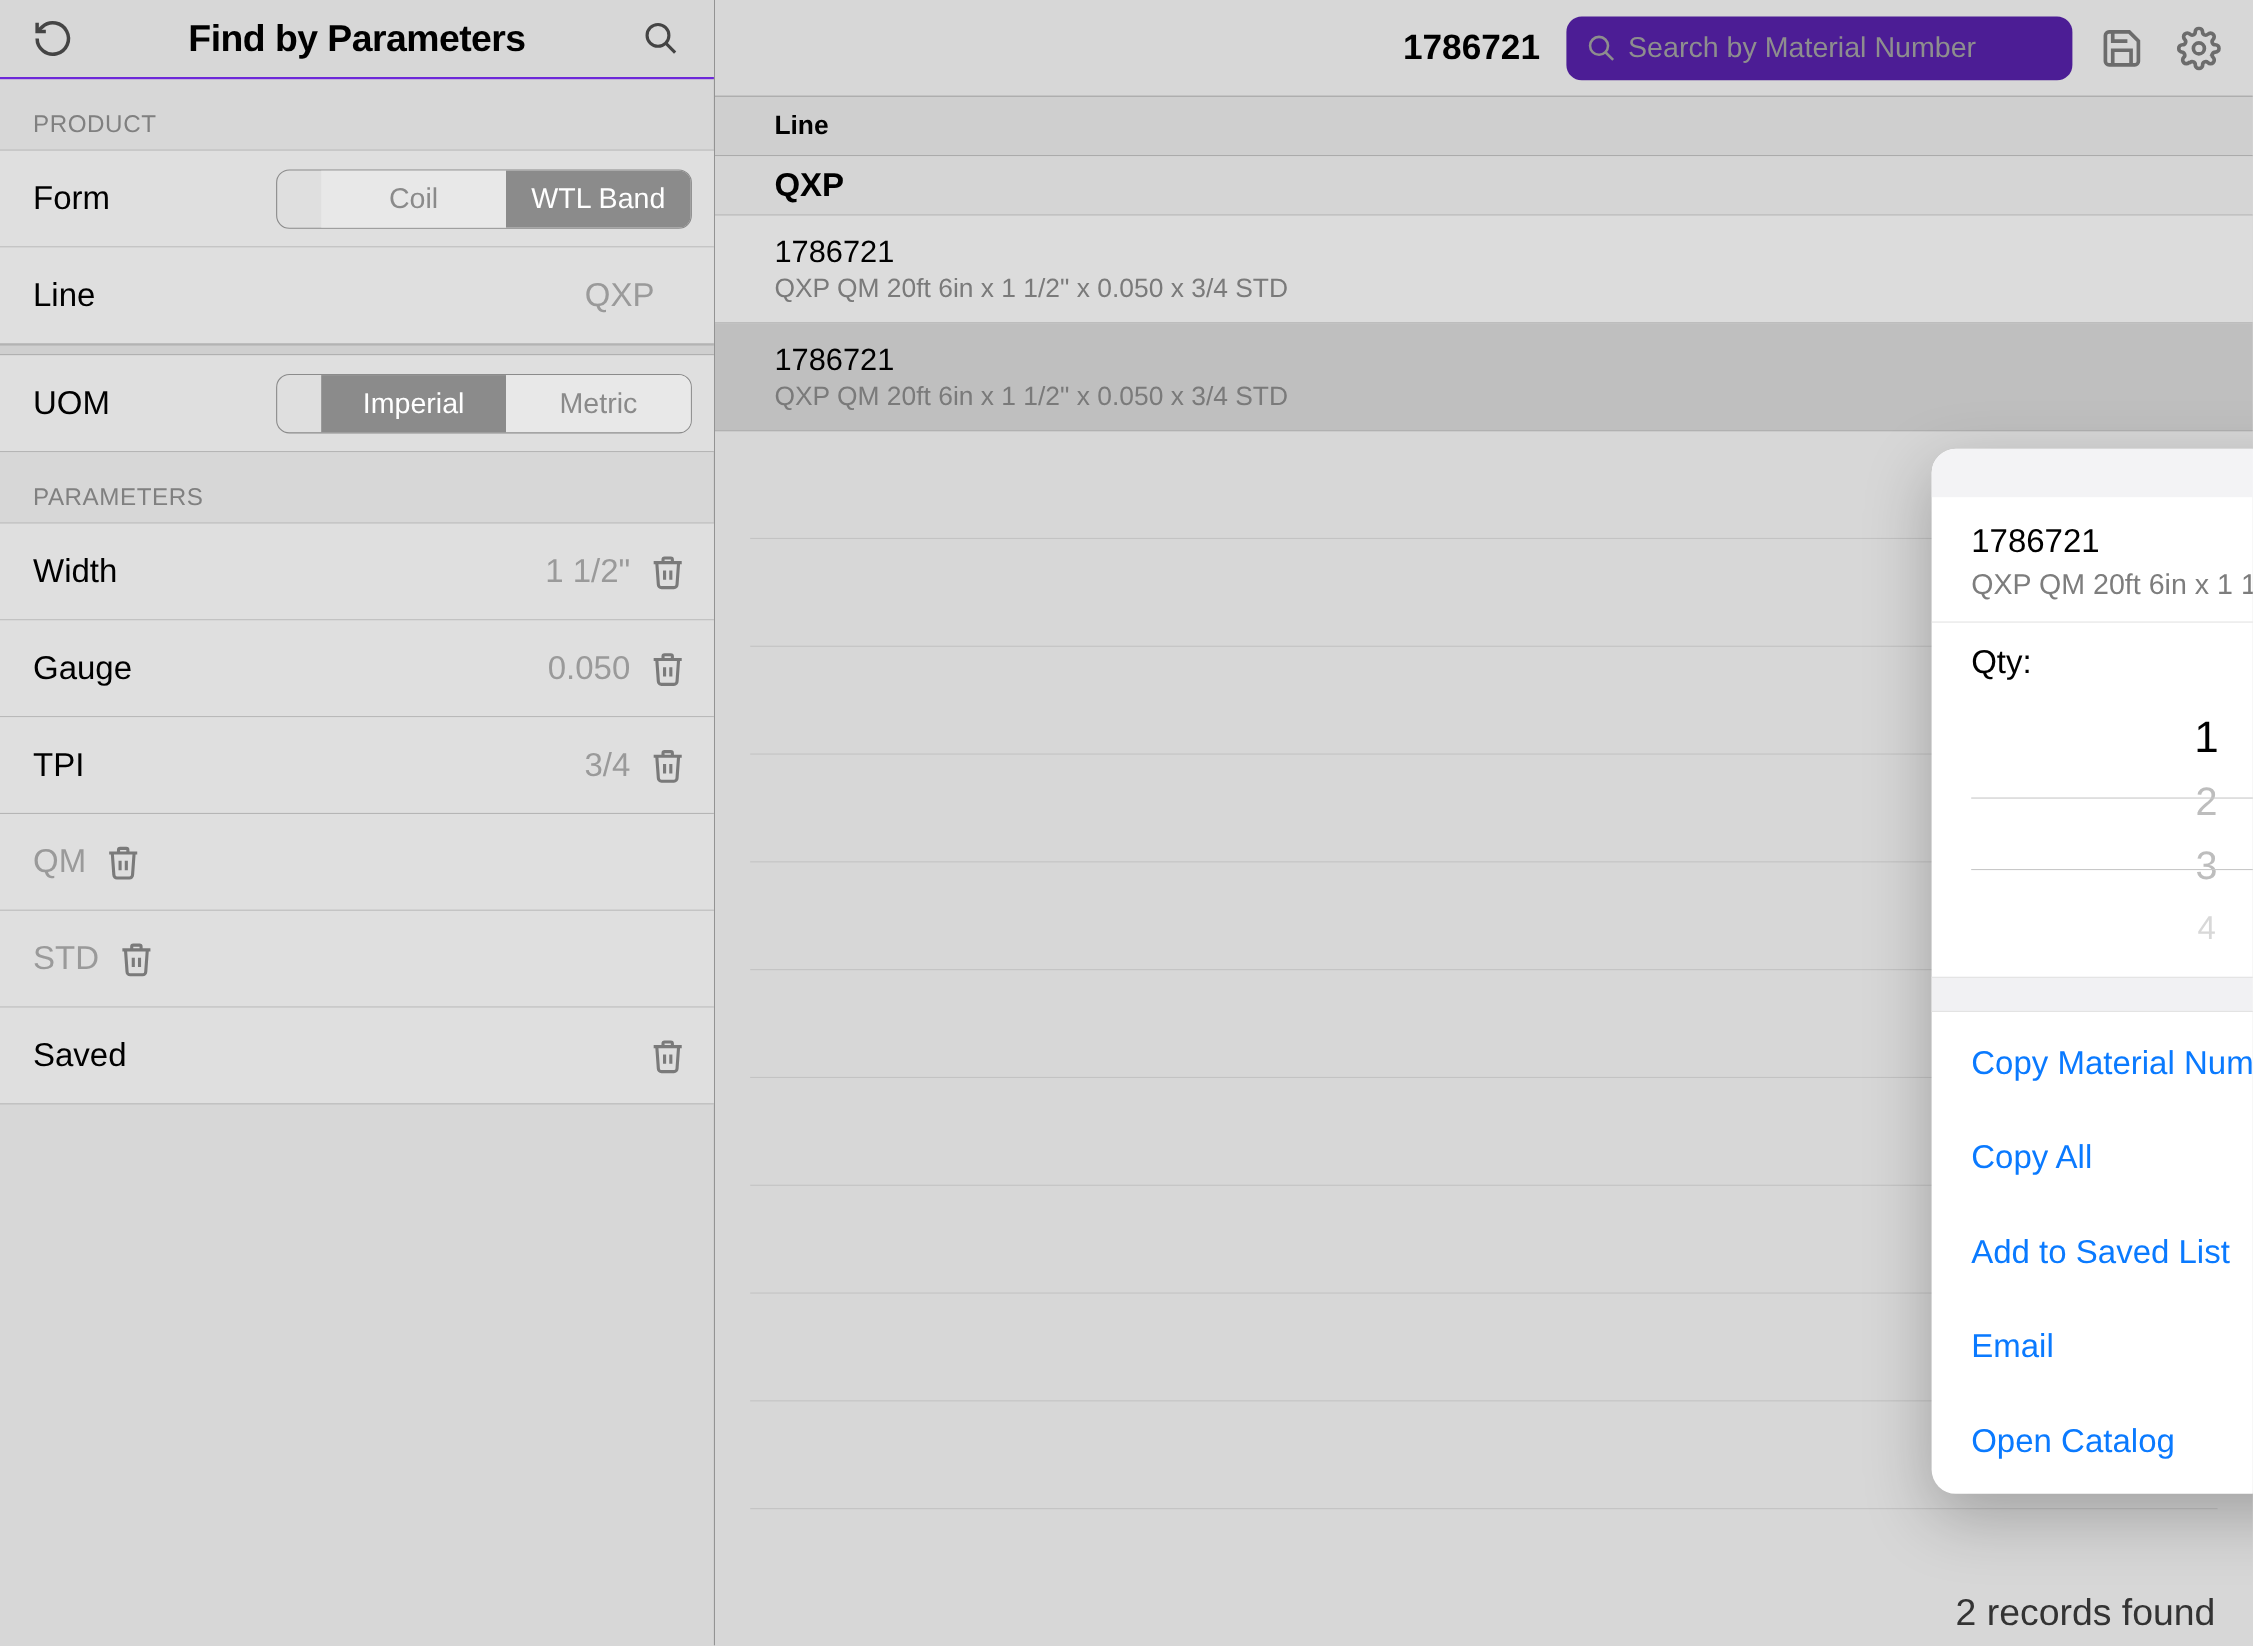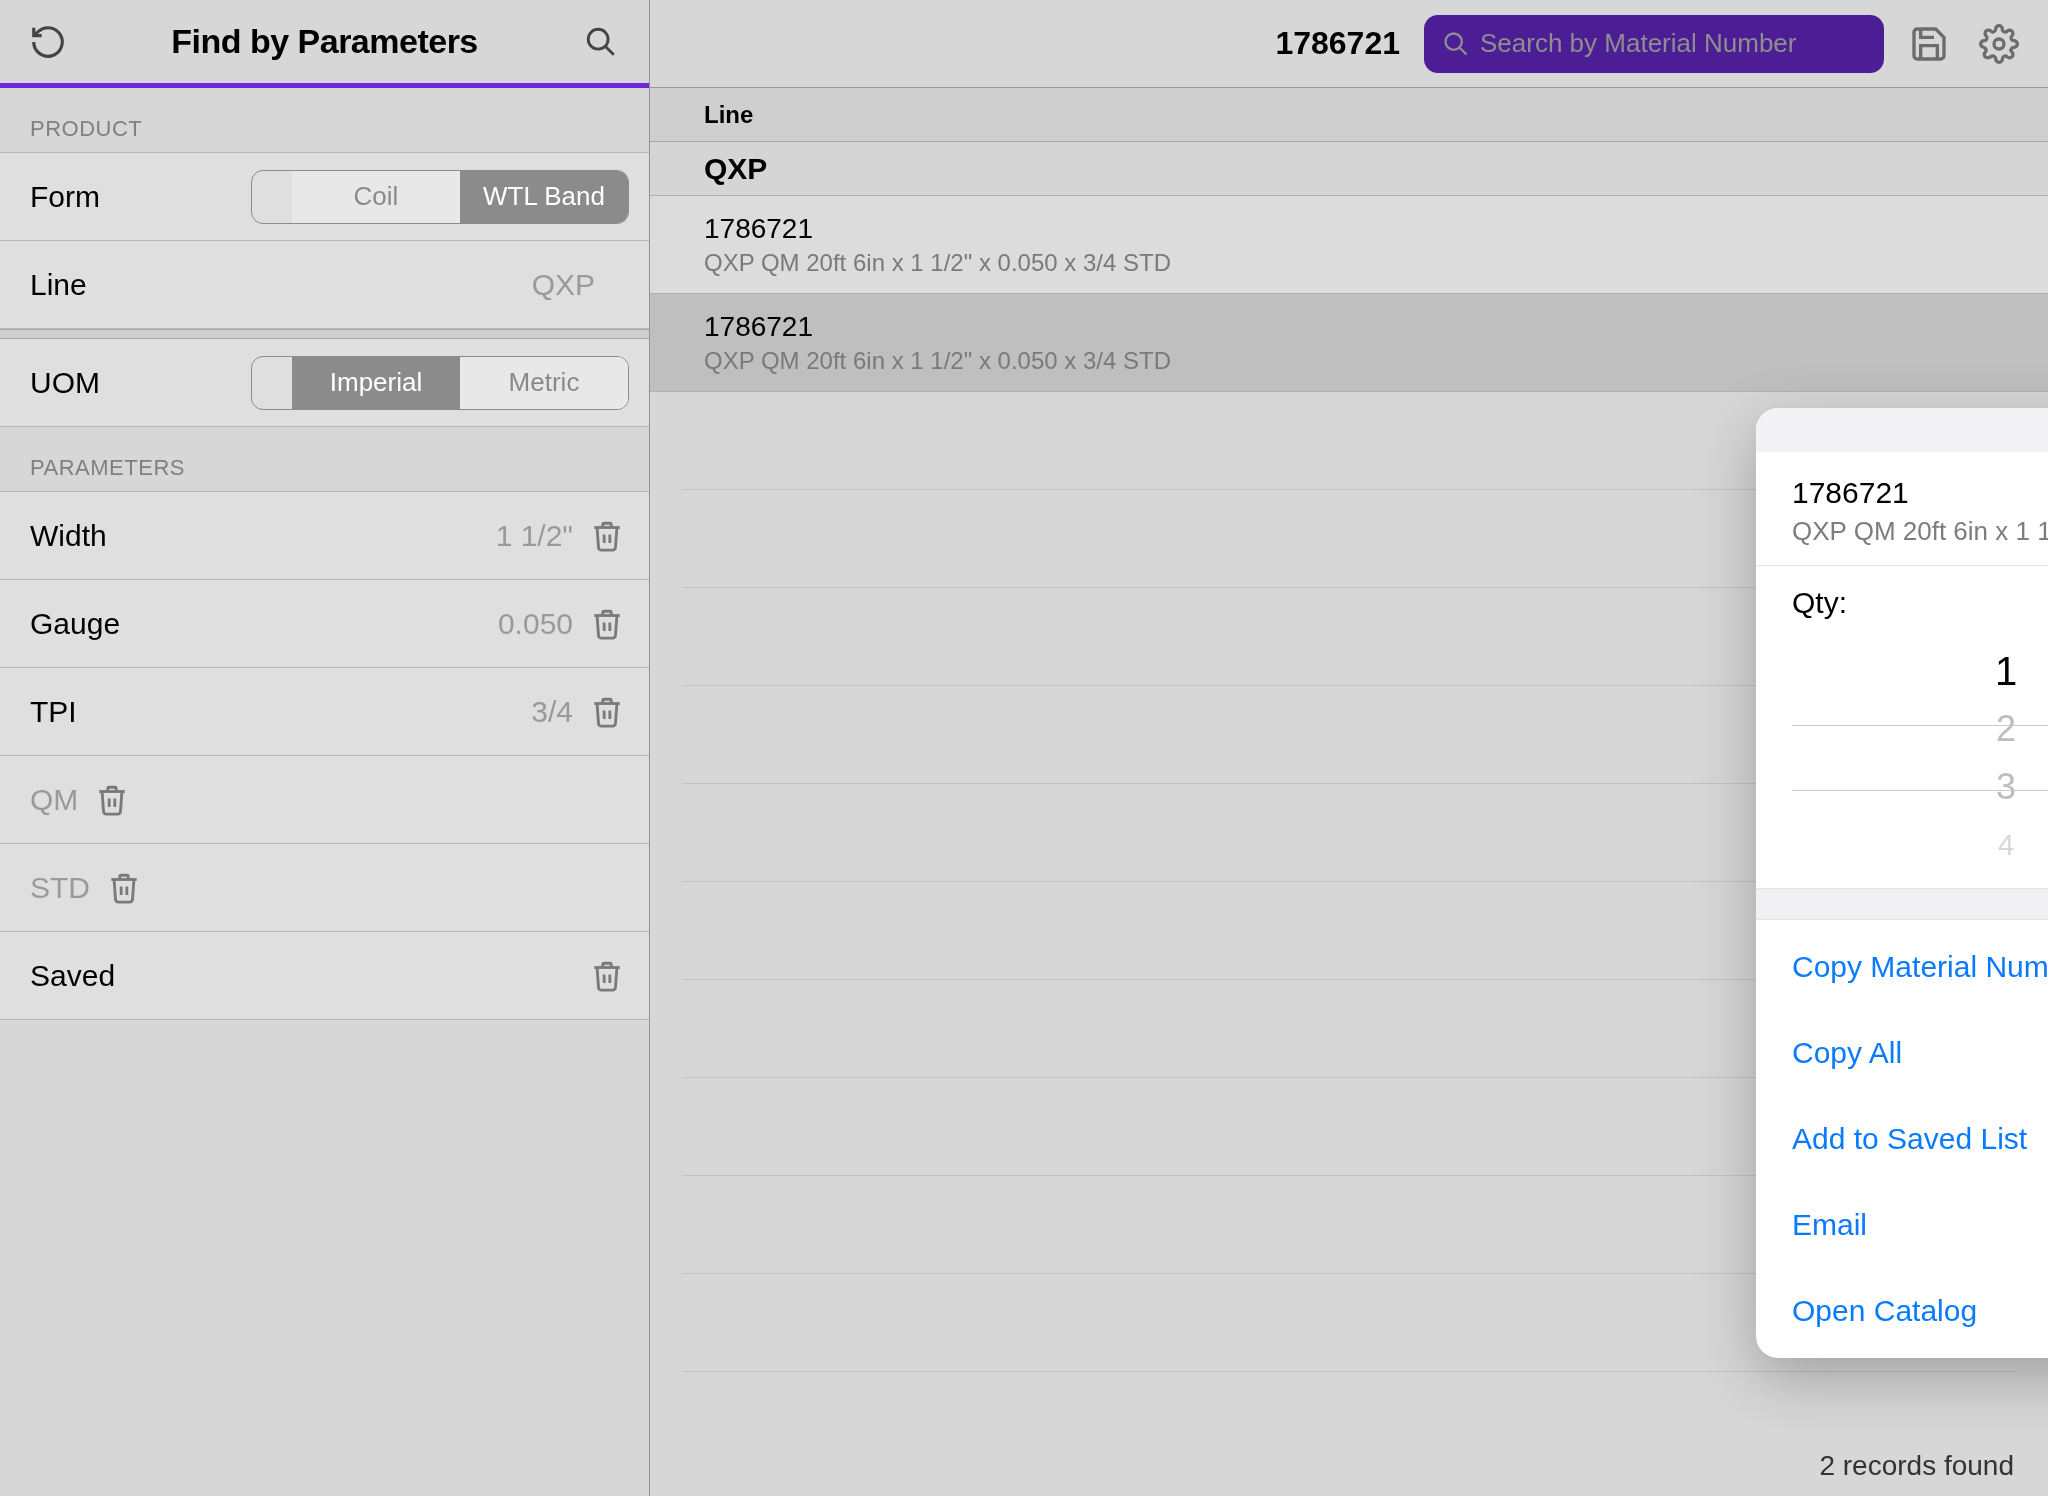--- a/index.html
+++ b/index.html
@@ -15,23 +15,23 @@
 
   
   .sidebar {
     width: 650px;
     background: #d7d7d7;
     border-right: 1px solid #939393;
     display: flex;
     flex-direction: column;
   }
   .sidebar-header {
-    height: 88px;
+    height: 72px;
     background: #d7d7d7;
-    border-bottom: 5px solid #6d28d9;
+    border-bottom: 2px solid #6d28d9;
     display: flex;
     align-items: center;
     padding: 0 24px;
     position: relative;
   }
   .refresh-btn { width: 48px; height: 48px; display:flex; align-items:center; justify-content:center; color:#444; }
   .sidebar-title { flex: 1; text-align: center; font-size: 34px; font-weight: 600; letter-spacing: -0.5px; }
   .search-icon-btn { width:48px; height:48px; display:flex; align-items:center; justify-content:center; color:#444; }
 
   .section-label {
@@ -136,21 +136,21 @@
     padding: 0 32px;
   }
   .empty-grid .line { height: 98px; border-bottom:1px solid #c3c3c3; }
 
   .footer {
     position:absolute;
     bottom:0; right:0;
     height:60px;
     display:flex; align-items:center;
     padding-right: 34px;
-    font-size:28px;
+    font-size:34px;
     color:#333;
   }
 
   
   .mask { position:absolute; inset:0; background:rgba(0,0,0,0); }
   .popover {
     position:absolute;
     top: 408px;
     left: 1106px;
     width: 500px;

